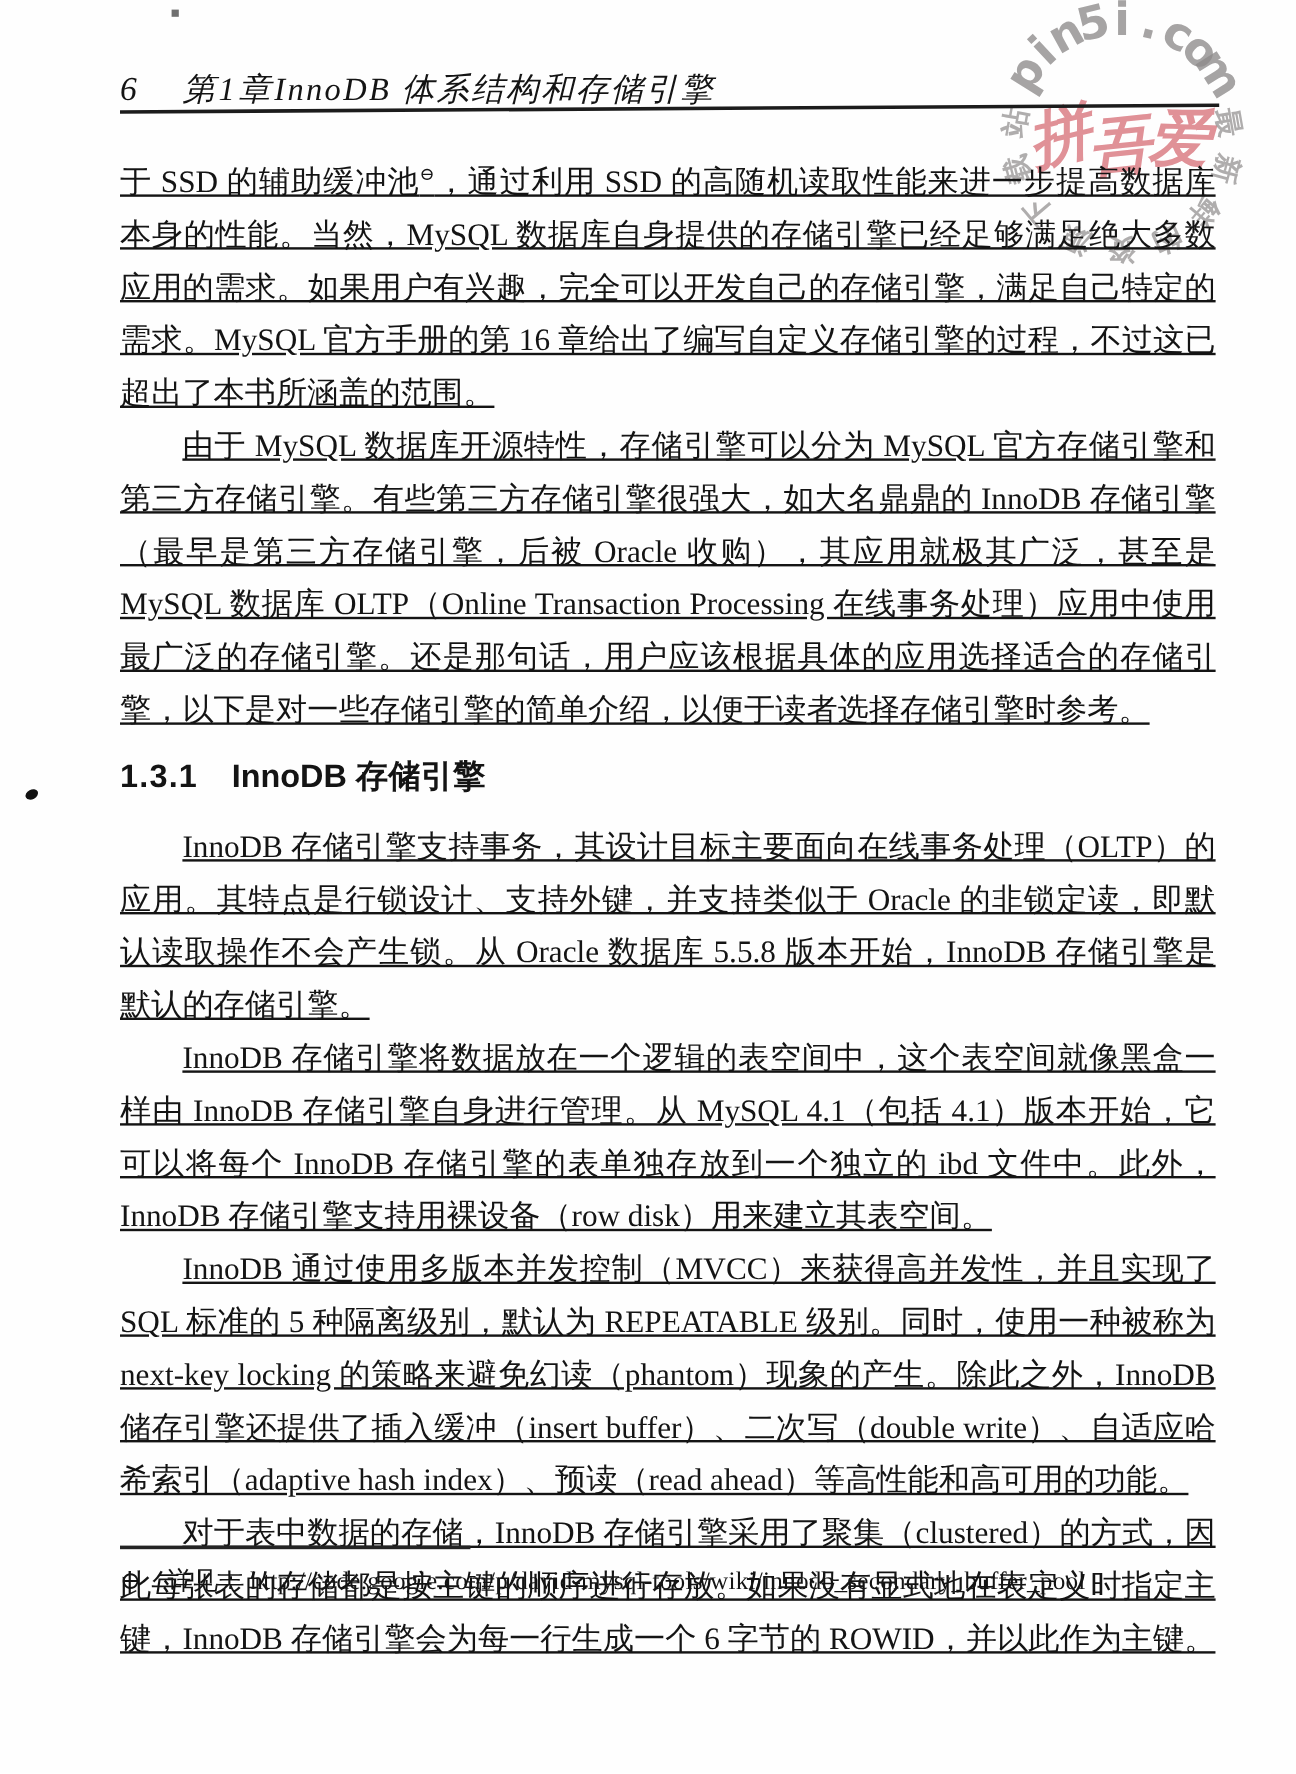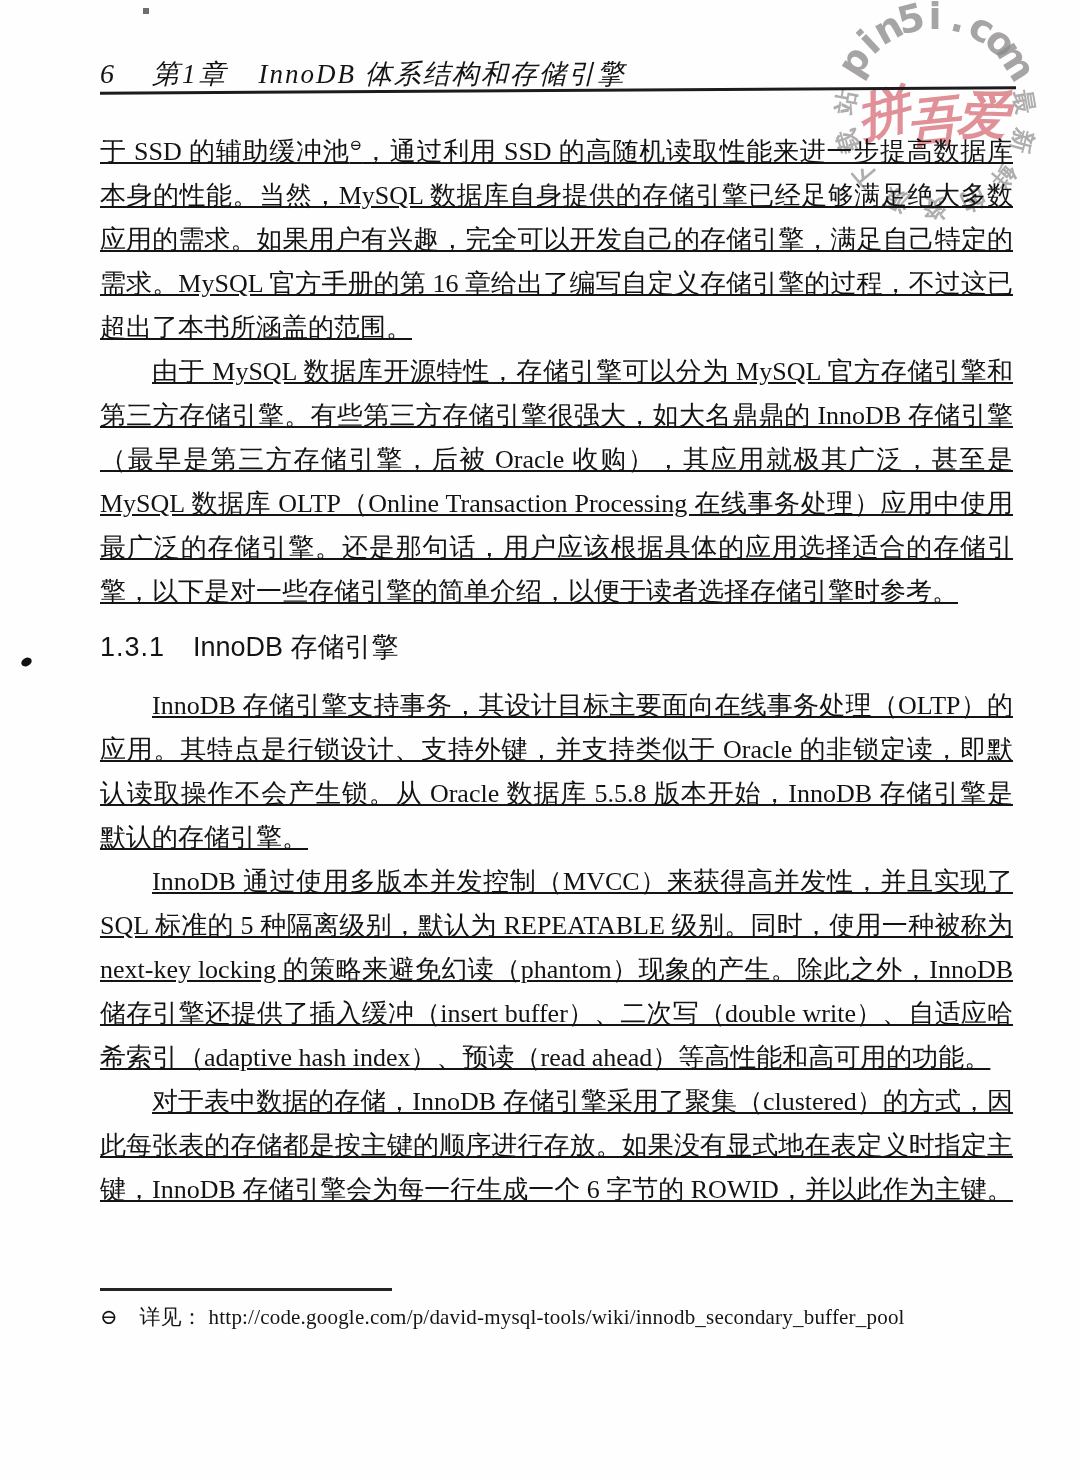--- a/index.html
+++ b/index.html
@@ -19,21 +19,21 @@
   
   .page-header {
     position: absolute;
     top: 56px; left: 100px; right: 65px;
     font-style: italic;
     font-size: 27px;
     white-space: nowrap;
     z-index: 2;
   }
   .page-header .pnum { font-size: 28px; margin-right: 38px; }
-  .page-header .chlabel { margin-right: 30px; letter-spacing: 3px; }
+  .page-header .chlabel { letter-spacing: 3px; }
   .page-header .chtitle { letter-spacing: 2px; }
   .header-rule {
     position: absolute;
     top: 89px; left: 100px;
     width: 916px; height: 3px;
     background: #1c1c1c;
     transform: rotate(-0.35deg);
     z-index: 2;
   }
 
@@ -84,21 +84,21 @@
   .body-text p.no-indent { text-indent: 0; }
   sup.fn-mark {
     font-size: 15px;
     line-height: 0;
     vertical-align: 10px;
   }
   .section-heading {
     margin: 16px 0 20px 0;
     font-family: "Liberation Sans", "DejaVu Sans", sans-serif;
     font-size: 27px;
-    font-weight: normal;
+    font-weight: bold;
     line-height: 34px;
     text-indent: 0;
     text-align: left;
   }
   .section-heading .sec-num { margin-right: 28px; letter-spacing: 1px; }
 
   
   .footnote {
     position: absolute;
     left: 100px; top: 1288px;
@@ -168,20 +168,21 @@
     <p class="no-indent"><span>于 SSD 的辅助缓冲池</span><sup class="fn-mark">⊖</sup><span>，通过利用 SSD 的高随机读取性能来进一步提高数据库本身的性能。当然，MySQL 数据库自身提供的存储引擎已经足够满足绝大多数应用的需求。如果用户有兴趣，完全可以开发自己的存储引擎，满足自己特定的需求。MySQL 官方手册的第 16 章给出了编写自定义存储引擎的过程，不过这已超出了本书所涵盖的范围。</span></p>
 
     <p>由于 MySQL 数据库开源特性，存储引擎可以分为 MySQL 官方存储引擎和第三方存储引擎。有些第三方存储引擎很强大，如大名鼎鼎的 InnoDB 存储引擎（最早是第三方存储引擎，后被 Oracle 收购），其应用就极其广泛，甚至是 MySQL 数据库 OLTP（Online Transaction Processing 在线事务处理）应用中使用最广泛的存储引擎。还是那句话，用户应该根据具体的应用选择适合的存储引擎，以下是对一些存储引擎的简单介绍，以便于读者选择存储引擎时参考。</p>
 
     <h2 class="section-heading">
       <span class="sec-num">1.3.1</span><span class="sec-title">InnoDB 存储引擎</span>
     </h2>
 
     <p>InnoDB 存储引擎支持事务，其设计目标主要面向在线事务处理（OLTP）的应用。其特点是行锁设计、支持外键，并支持类似于 Oracle 的非锁定读，即默认读取操作不会产生锁。从 Oracle 数据库 5.5.8 版本开始，InnoDB 存储引擎是默认的存储引擎。</p>
 
+    <p>InnoDB 存储引擎将数据放在一个逻辑的表空间中，这个表空间就像黑盒一样由 InnoDB 存储引擎自身进行管理。从 MySQL 4.1（包括 4.1）版本开始，它可以将每个 InnoDB 存储引擎的表单独存放到一个独立的 ibd 文件中。此外，InnoDB 存储引擎支持用裸设备（row disk）用来建立其表空间。</p>
 
     <p>InnoDB 通过使用多版本并发控制（MVCC）来获得高并发性，并且实现了 SQL 标准的 5 种隔离级别，默认为 REPEATABLE 级别。同时，使用一种被称为 next-key locking 的策略来避免幻读（phantom）现象的产生。除此之外，InnoDB 储存引擎还提供了插入缓冲（insert buffer）、二次写（double write）、自适应哈希索引（adaptive hash index）、预读（read ahead）等高性能和高可用的功能。</p>
 
     <p>对于表中数据的存储，InnoDB 存储引擎采用了聚集（clustered）的方式，因此每张表的存储都是按主键的顺序进行存放。如果没有显式地在表定义时指定主键，InnoDB 存储引擎会为每一行生成一个 6 字节的 ROWID，并以此作为主键。</p>
   </main>
 
   <div class="footnote">
     <div class="footnote-rule"></div>
     <div class="footnote-line">
       <span class="fn-circle">⊖</span><span class="fn-label">详见：</span><span class="fn-url">http://code.google.com/p/david-mysql-tools/wiki/innodb_secondary_buffer_pool</span>

